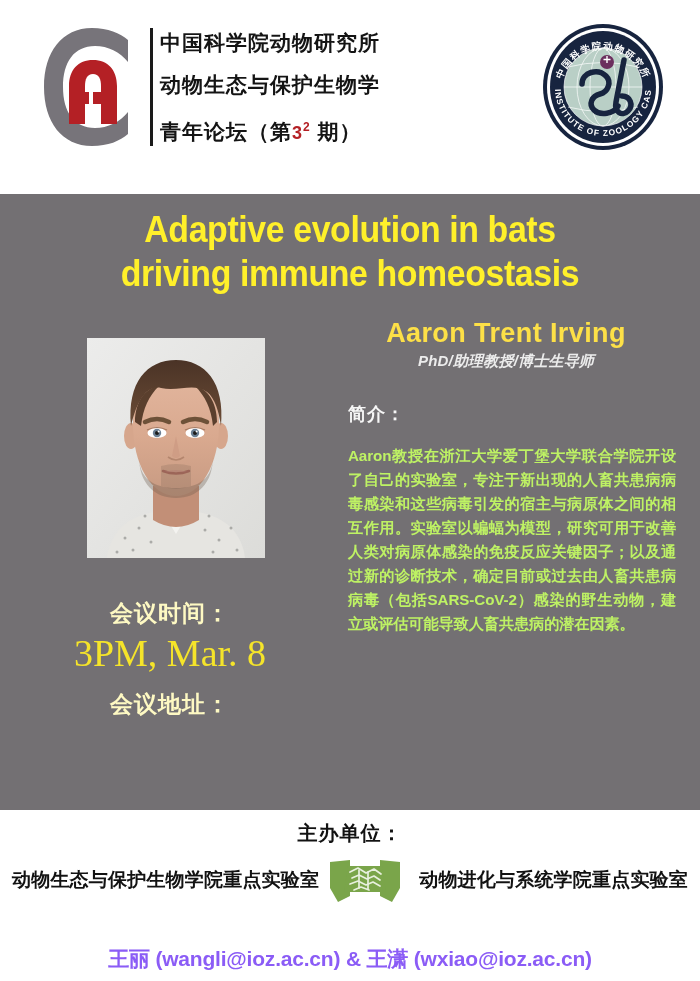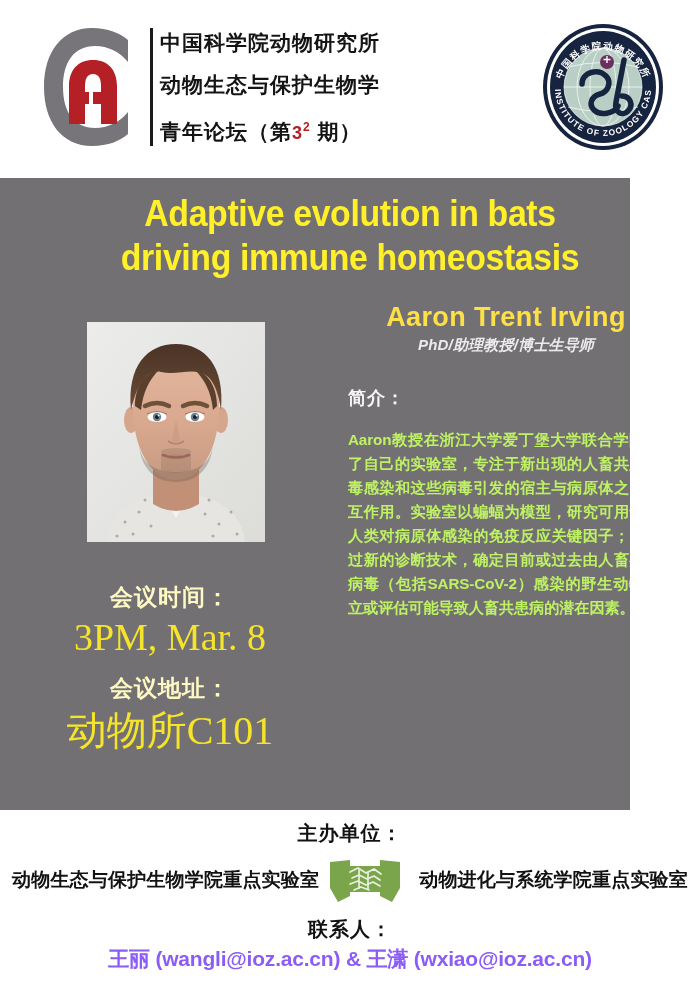--- a/index.html
+++ b/index.html
@@ -72,22 +72,22 @@
     right: 32px;
     top: 22px;
     width: 130px;
     height: 130px;
   }
 
   
   .panel {
     position: absolute;
     left: 0;
-    top: 178px;
-    width: 630px;
+    top: 194px;
+    width: 700px;
     height: 632px;
     background: #737073;
     overflow: hidden;
   }
 
   .poster-title {
     position: absolute;
     left: 0;
     top: 14px;
     width: 700px;
@@ -400,21 +400,20 @@
       <path d="M52 118 C52 146 68 160 89 160 C110 160 126 146 126 118
                C126 140 112 150 89 150 C66 150 52 140 52 118 Z" fill="#6d5b4c" opacity="0.34"></path>
       <path d="M74 128 Q89 124 104 128 L104 148 Q89 154 74 148 Z" fill="#6d5b4c" opacity="0.2"></path>
     </svg>
   </div>
 
   <div class="meet-label time">会议时间：</div>
   <div class="meet-value time">3PM,  Mar. 8</div>
 
   <div class="meet-label place">会议地址：</div>
-  <div class="meet-value place">动物所C101</div>
 
   <div class="speaker-name">Aaron Trent Irving</div>
   <div class="speaker-role">PhD/助理教授/博士生导师</div>
 
   <div class="bio-heading">简介：</div>
   <div class="bio-para p1">Aaron教授在浙江大学爱丁堡大学联合学院开设了自己的实验室，专注于新出现的人畜共患病病毒感染和这些病毒引发的宿主与病原体之间的相互作用。实验室以蝙蝠为模型，研究可用于改善人类对病原体感染的免疫反应关键因子；以及通过新的诊断技术，确定目前或过去由人畜共患病病毒（包括SARS-CoV-2）感染的野生动物，建立或评估可能导致人畜共患病的潜在因素。</div>
 </div>
 
 <div class="footer">
 
@@ -433,15 +432,14 @@
         <path d="M22 26 L30 23 L38 27 L45 24 L52 28"></path>
         <path d="M26 32 L33 29 L41 32"></path>
         <path d="M31 12 L31 30"></path>
         <path d="M40 14 L40 31"></path>
       </g>
     </svg>
   </div>
 
   <div class="lab-right">动物进化与系统学院重点实验室</div>
 
-  <div class="footer-contact-label">联系人：</div>
   <div class="footer-contacts">王丽 (wangli@ioz.ac.cn) &amp; 王潇 (wxiao@ioz.ac.cn)</div>
 </div>
 
 </body></html>

